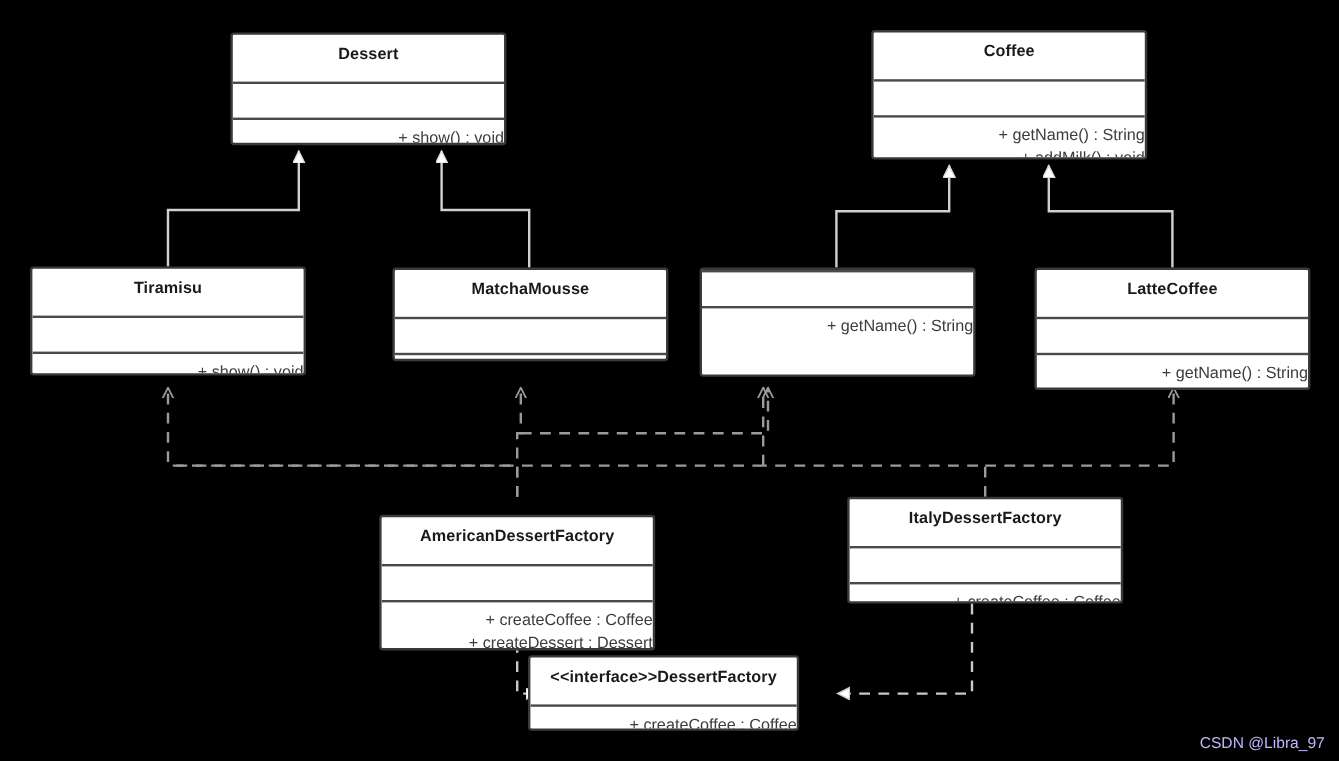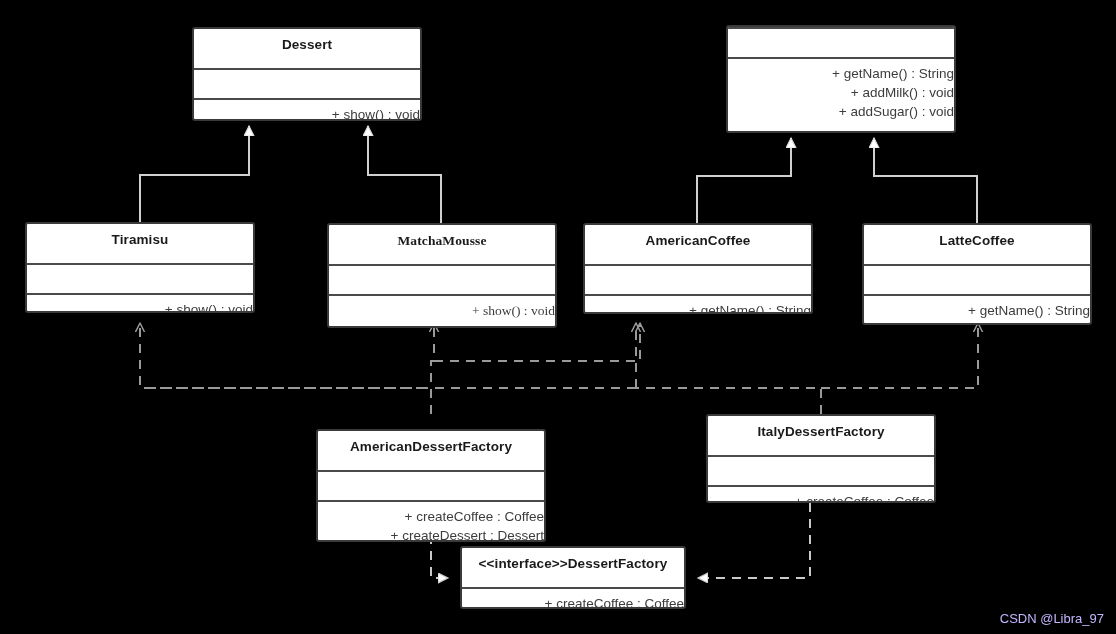--- a/index.html
+++ b/index.html
@@ -152,52 +152,52 @@
     <div class="uml-title">Dessert</div>
     <div class="uml-sep"></div>
     <div class="uml-attrs"></div>
     <div class="uml-sep"></div>
     <div class="uml-methods">
       <div>+ show() : void</div>
     </div>
   </div>
 
   <div class="uml-class" style="left:726px; top:25px; width:230px; height:108px;">
+    <div class="uml-title">Coffee</div>
     <div class="uml-sep"></div>
     <div class="uml-attrs"></div>
     <div class="uml-sep"></div>
     <div class="uml-methods">
       <div>+ getName() : String</div>
       <div>+ addMilk() : void</div>
       <div>+ addSugar() : void</div>
     </div>
   </div>
 
   <div class="uml-class" style="left:25px; top:222px; width:230px; height:91px;">
     <div class="uml-title">Tiramisu</div>
     <div class="uml-sep"></div>
     <div class="uml-attrs"></div>
     <div class="uml-sep"></div>
     <div class="uml-methods">
       <div>+ show() : void</div>
     </div>
   </div>
 
-  <div class="uml-class" style="left:327px; top:223px; width:230px; height:105px;font-family:Liberation Serif, serif;">
+  <div class="uml-class" style="left:327px; top:223px; width:230px; height:78px;">
     <div class="uml-title">MatchaMousse</div>
     <div class="uml-sep"></div>
     <div class="uml-attrs"></div>
     <div class="uml-sep"></div>
     <div class="uml-methods">
       <div>+ show() : void</div>
     </div>
   </div>
 
   <div class="uml-class" style="left:583px; top:223px; width:230px; height:91px;">
-    <div class="uml-title">AmericanCoffee</div>
     <div class="uml-sep"></div>
     <div class="uml-attrs"></div>
     <div class="uml-sep"></div>
     <div class="uml-methods">
       <div>+ getName() : String</div>
     </div>
   </div>
 
   <div class="uml-class" style="left:862px; top:223px; width:230px; height:102px;">
     <div class="uml-title">LatteCoffee</div>
@@ -224,21 +224,21 @@
     <div class="uml-title">ItalyDessertFactory</div>
     <div class="uml-sep"></div>
     <div class="uml-attrs"></div>
     <div class="uml-sep"></div>
     <div class="uml-methods">
       <div>+ createCoffee : Coffee</div>
       <div>+ createDessert : Dessert</div>
     </div>
   </div>
 
-  <div class="uml-class" style="left:460px; top:546px; width:226px; height:63px;">
+  <div class="uml-class" style="left:440px; top:546px; width:226px; height:63px;">
     <div class="uml-title">
       <span class="iface-stereo">&lt;&lt;interface&gt;&gt;</span><span>DessertFactory</span>
     </div>
     <div class="uml-sep"></div>
     <div class="uml-methods">
       <div>+ createCoffee : Coffee</div>
       <div>+ createDessert : Dessert</div>
     </div>
   </div>
 

